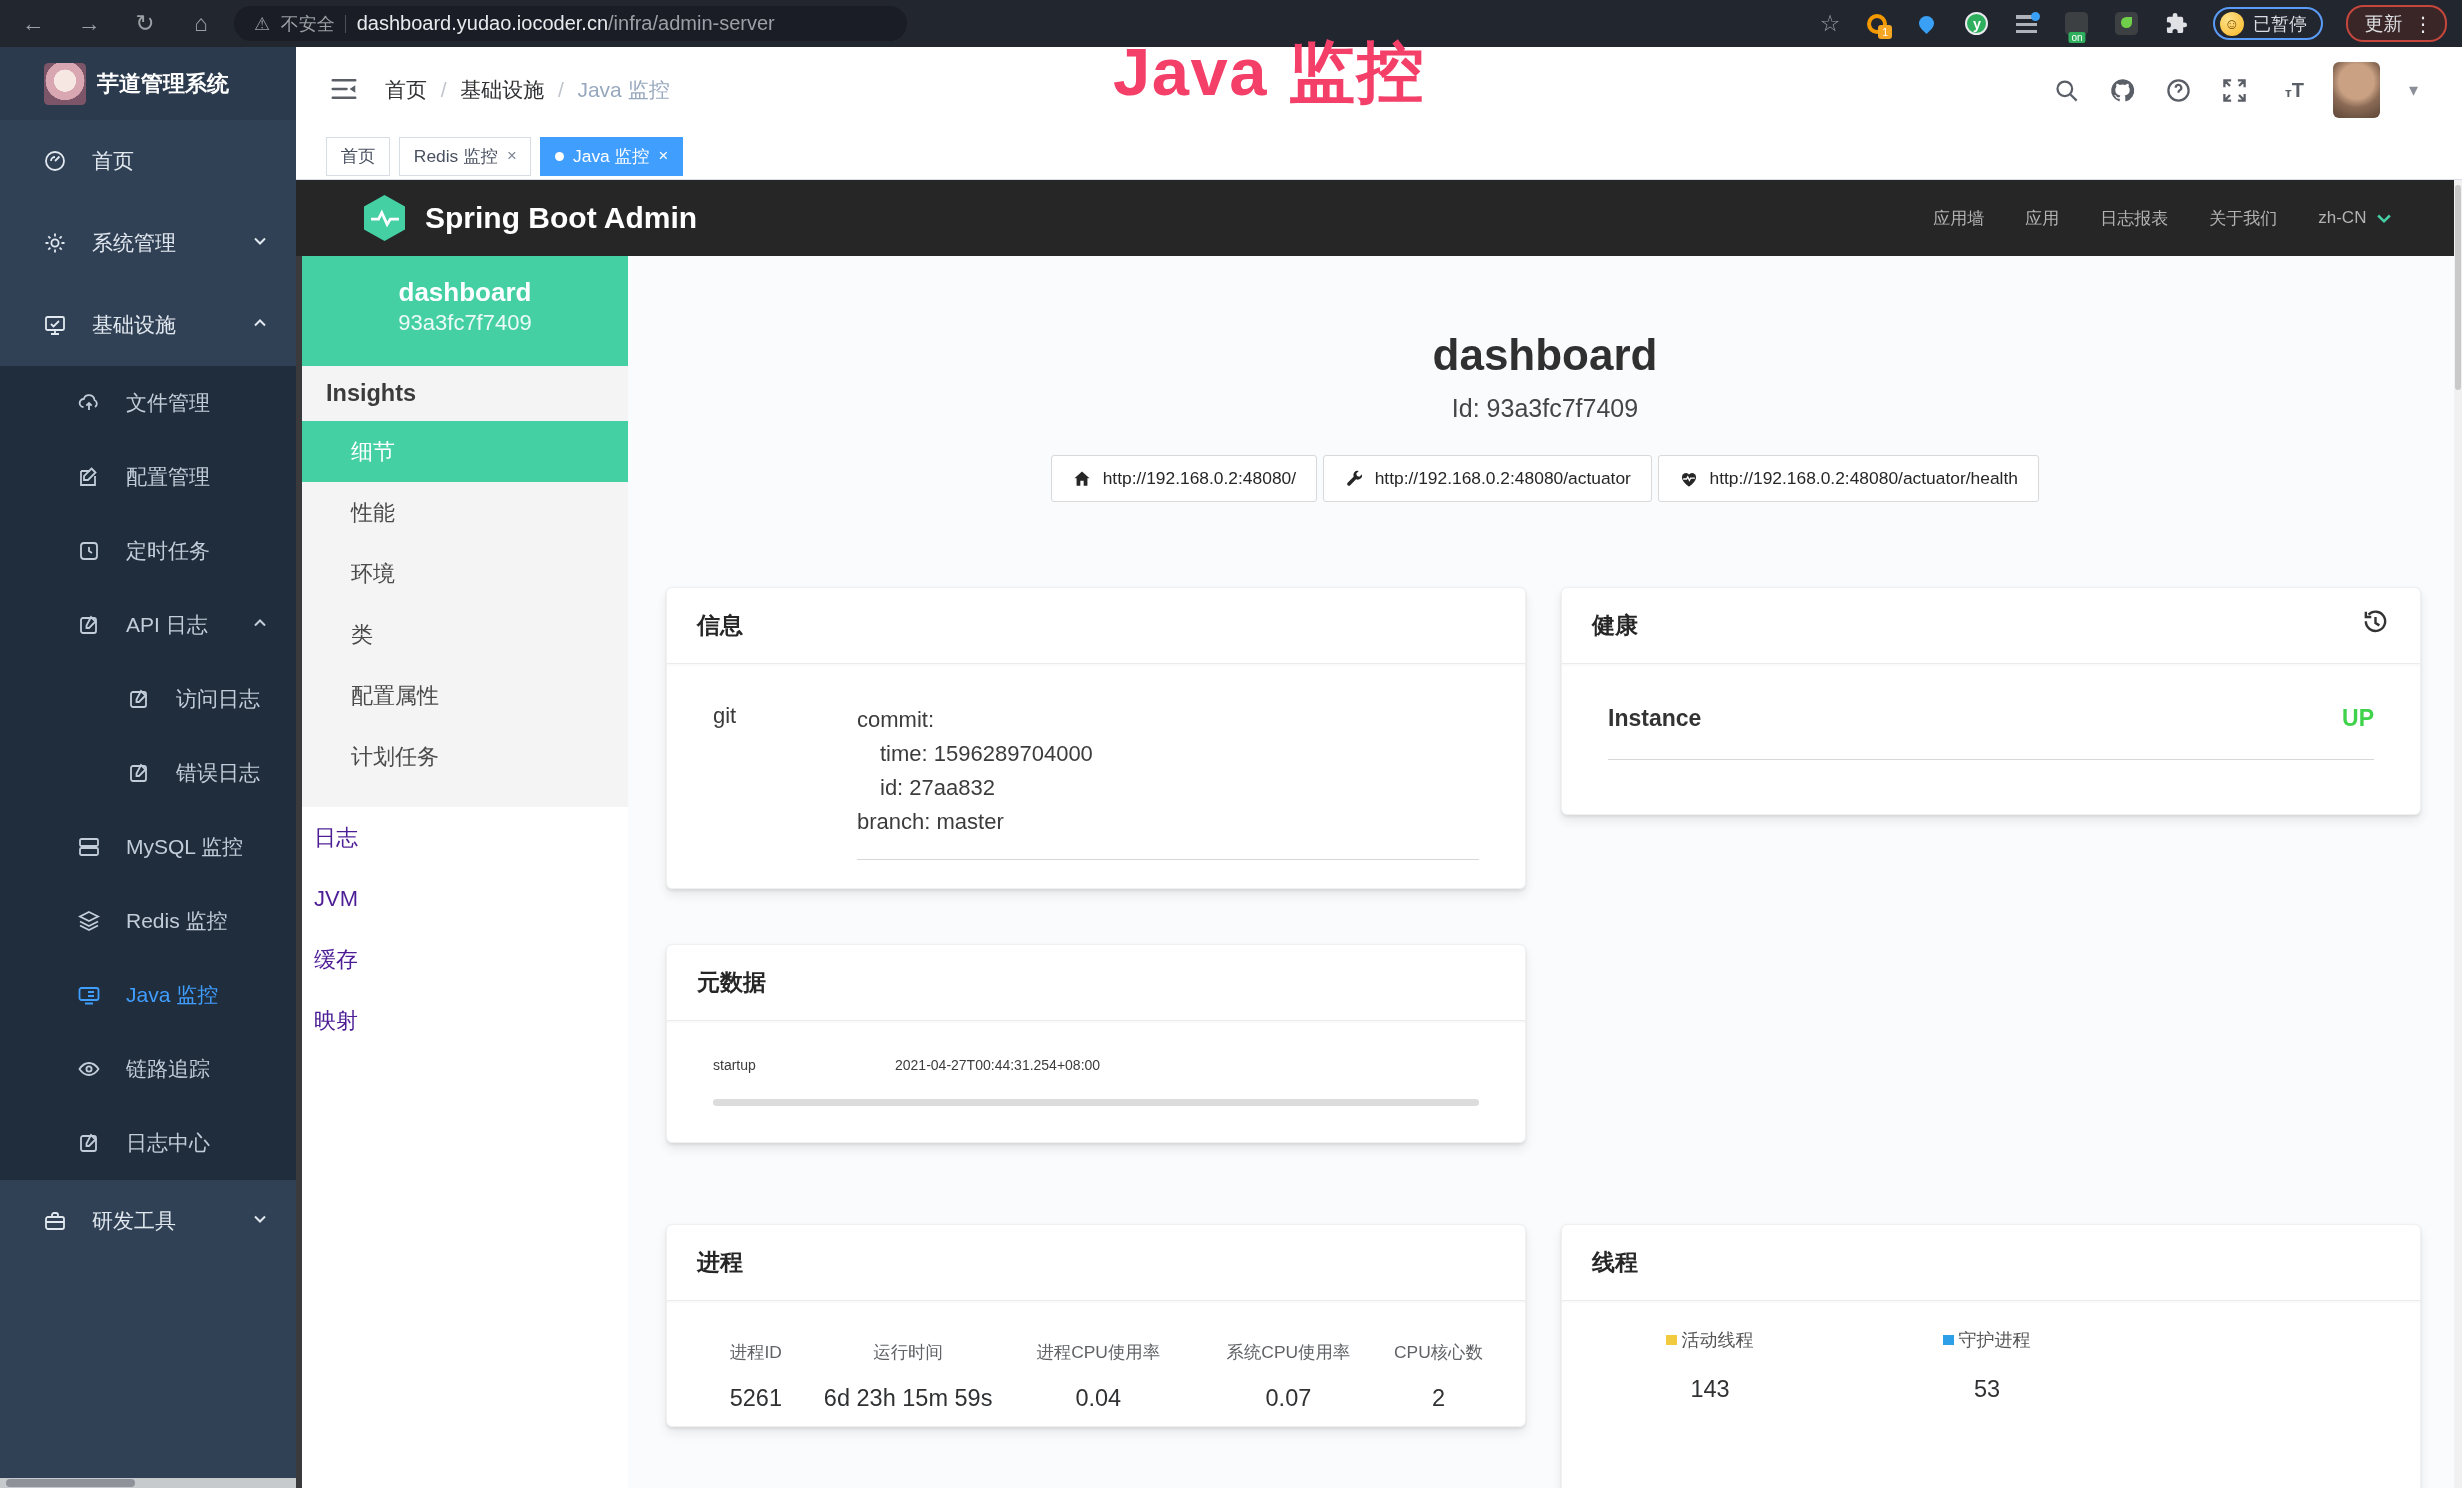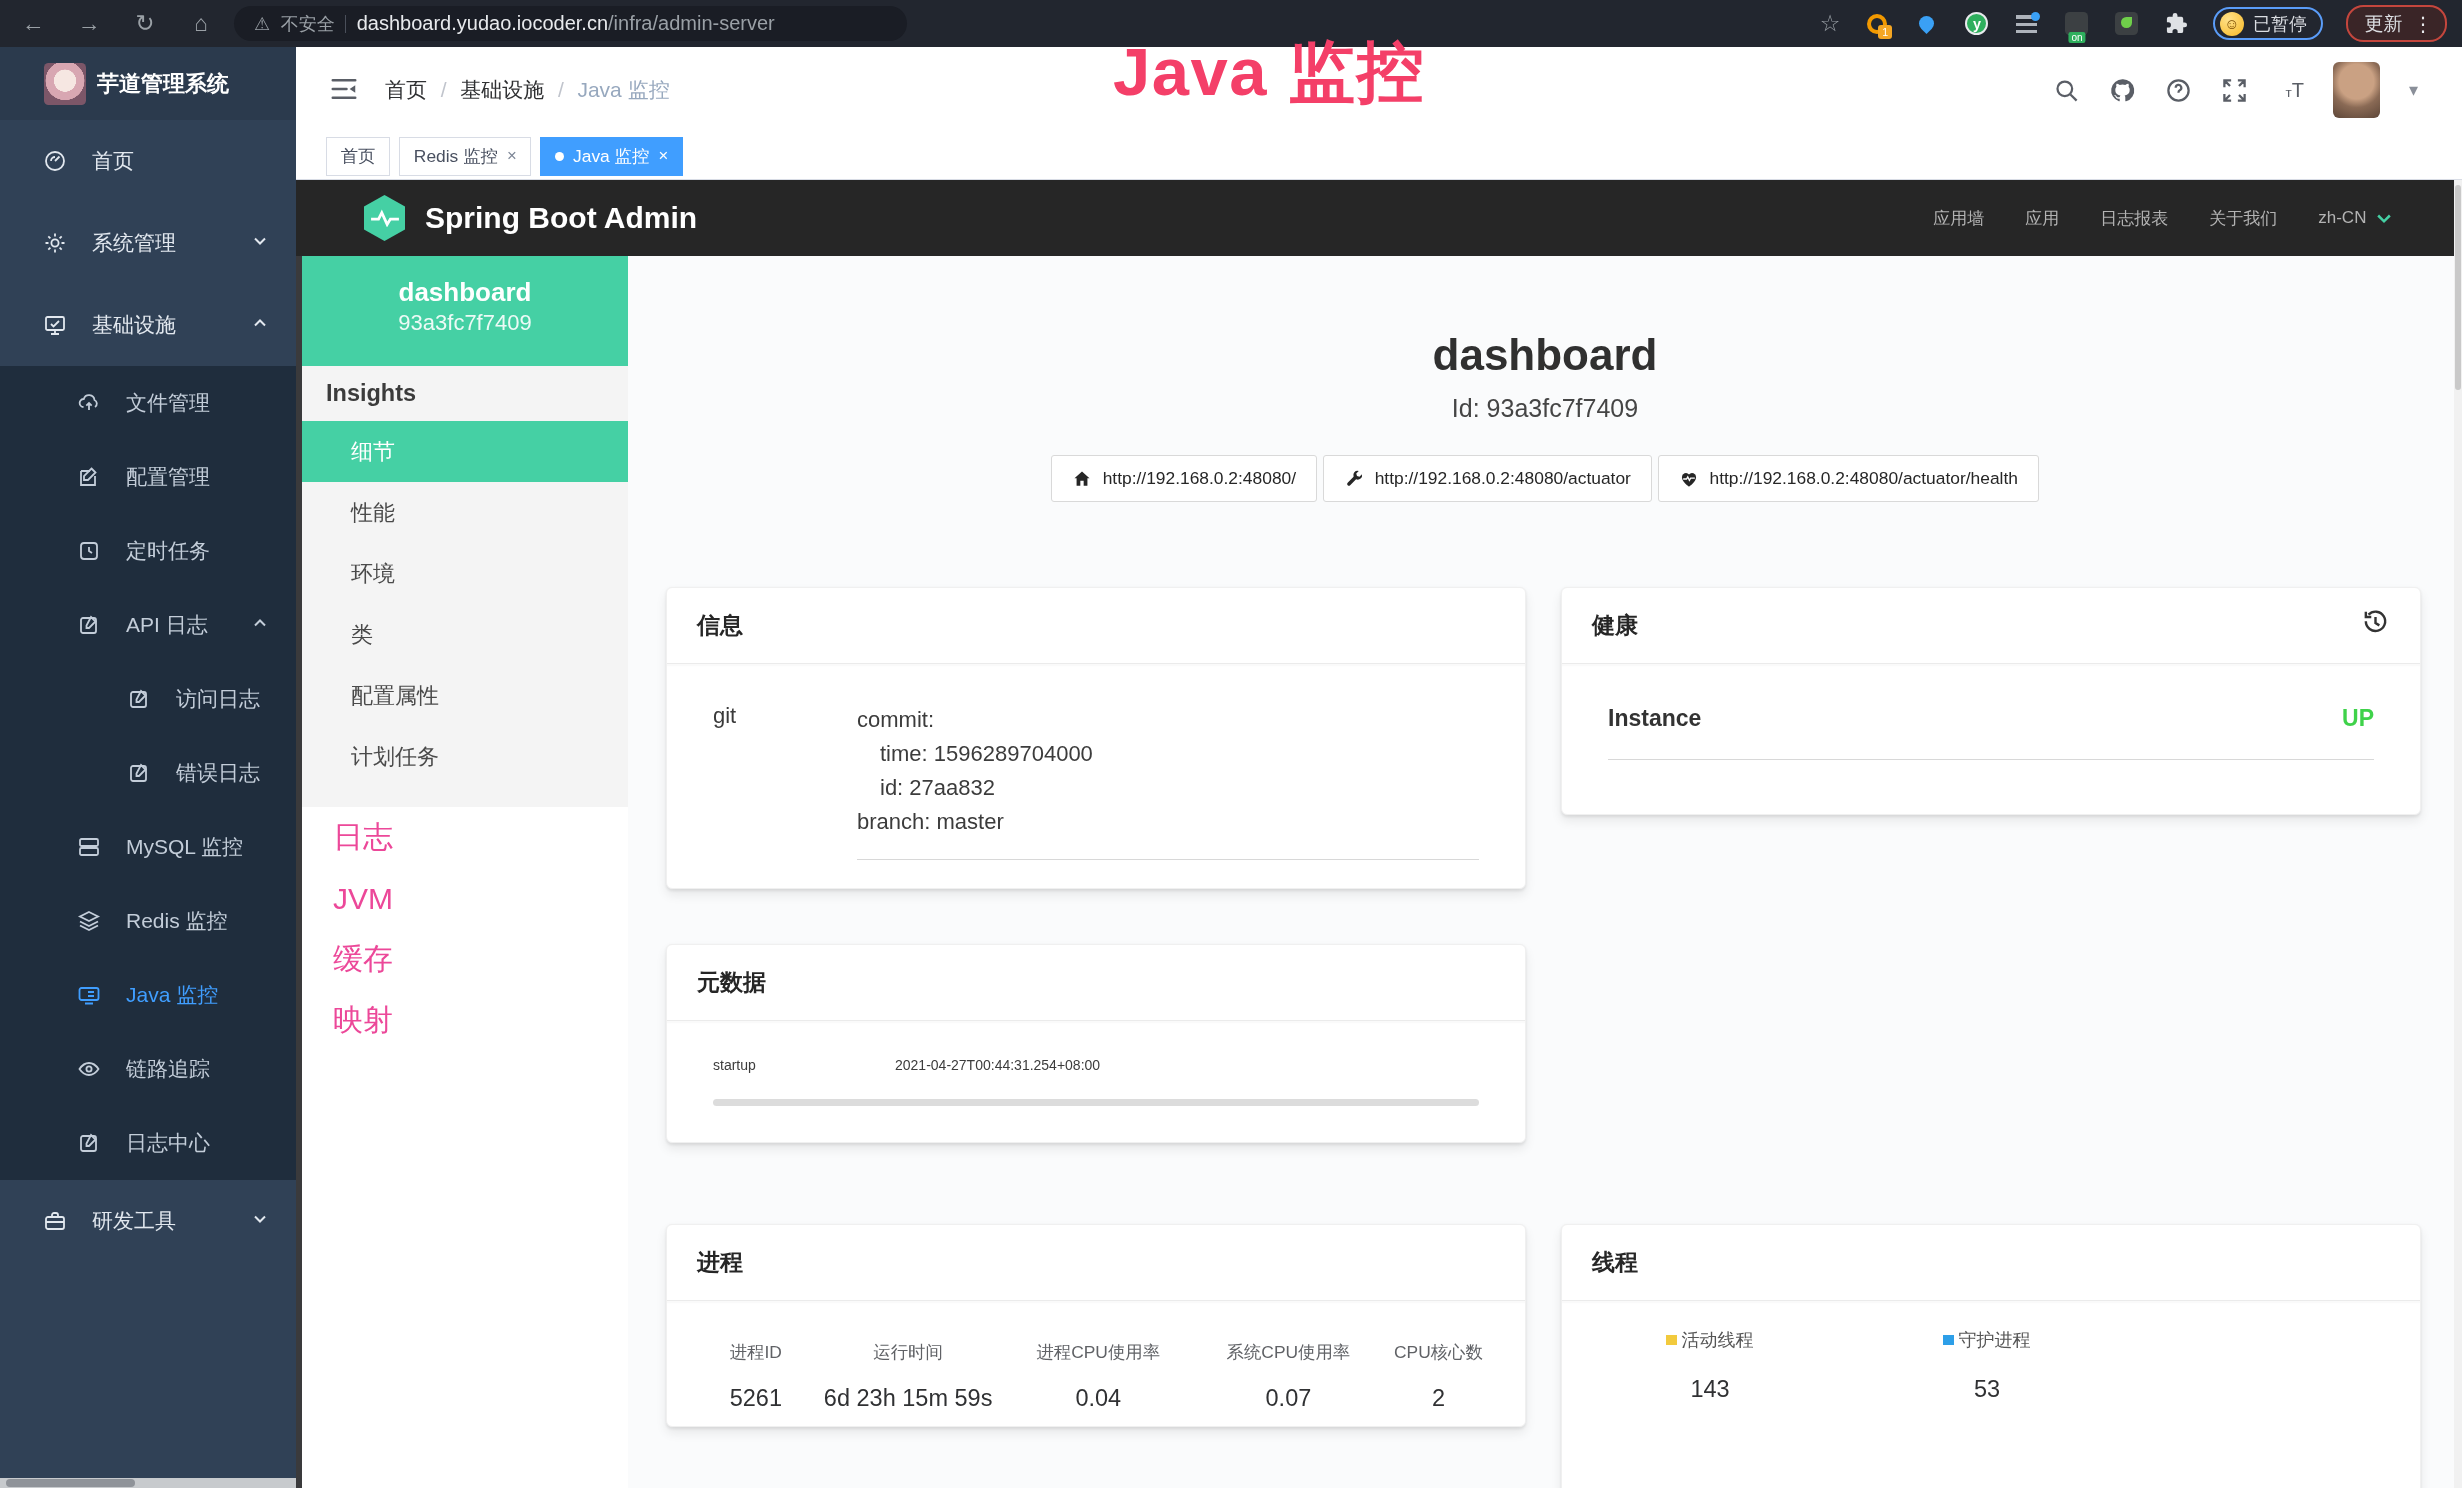--- a/index.html
+++ b/index.html
@@ -66,21 +66,21 @@
   
   .topbar { height:86px; background:#fff; display:flex; align-items:center; padding:0 44px 0 33px; }
   .burger svg { width:30px; height:30px; stroke:#5a5e66; fill:#5a5e66; stroke-width:2; }
   .breadcrumb { display:flex; align-items:center; gap:13.7px; margin-left:26px; font-size:21px; }
   .bc { color:#303133; font-weight:500; }
   .bc-sep { color:#c0c4cc; }
   .bc-last { color:#97a8be; font-weight:400; }
   .top-icons { margin-left:auto; display:flex; align-items:center; gap:29px; }
   .ticon svg { width:27px; height:27px; stroke:#5a5e66; fill:none; stroke-width:2; display:block; }
   .ticon.filled svg { fill:#5a5e66; stroke:none; }
-  .font-size-icon { font-size:20px; color:#5a5e66; font-weight:400;margin-left:8px; }
+  .font-size-icon { font-size:20px; color:#5a5e66; font-weight:700;margin-left:8px; }
   .font-size-icon small { font-size:13.7px; }
   .avatar { width:47px; height:56px; border-radius:6px;
             background:radial-gradient(circle at 50% 35%, #caa183 0 40%, #8a6a55 60%, #5d4638 100%); }
   .caret { color:#8a8f99; font-size:18px; }
 
   
   .tabsbar { height:47px; background:#fff; border-bottom:0.8px solid #d8dce5; display:flex; align-items:center; padding-left:30px; gap:9px; }
   .tag { height:39px; display:flex; align-items:center; gap:9px; border:0.8px solid #d8dce5; background:#fff;
          padding:0 13.7px; font-size:17.4px; color:#495060; }
   .tag .x { font-size:16.7px; color:#7d8696; }
@@ -102,21 +102,21 @@
   .sba-body { flex:1; display:flex; min-height:0; position:relative; }
   .sba-strip { width:6px; background:#3a3a3c; flex:none; }
   .sba-side { width:326px; background:#fff; flex:none; display:flex; flex-direction:column; }
   .inst-head { height:110px; background:#45d0a4; color:#fff; text-align:center; padding-top:21px; }
   .inst-name { font-size:26px; font-weight:600; }
   .inst-id { font-size:22px; margin-top:2px; opacity:.9; }
   .side-group { background:#f4f4f4; padding-bottom:20px; }
   .group-label { height:55px; display:flex; align-items:center; padding-left:24px; font-size:23.5px; font-weight:700; color:#3b3b3b; }
   .g-item { height:61px; display:flex; align-items:center; padding-left:49px; font-size:22px; color:#4a4a4a; }
   .g-item.active { background:#45d0a4; color:#fff; }
-  .p-item { height:61px; display:flex; align-items:center; padding-left:31px; font-size:30px; color:#ec4899; background:#fff; }
+  .p-item { height:61px; display:flex; align-items:center; padding-left:12px; font-size:22px; color:#4c1d95; background:#fff; }
 
   .sba-content { position:relative; flex:1; background:#fafbfc; overflow:hidden; }
   .page-title { position:absolute; top:74px; left:0; right:0; text-align:center; font-size:44px; font-weight:700; color:#303030; }
   .page-id { position:absolute; top:138px; left:0; right:0; text-align:center; font-size:25px; color:#454545; }
   .links-row { position:absolute; top:199px; left:0; right:0; display:flex; justify-content:center; gap:6px; }
   .link-btn { height:47px; background:#fff; border:0.8px solid #d9d9d9; border-radius:3px; display:flex; align-items:center;
               gap:10.6px; padding:0 20px; font-size:17.4px; color:#262626; }
   .link-btn svg { width:20px; height:20px; flex:none; }
 
   .card { position:absolute; width:860px; background:#fff; border:0.8px solid #f0f0f0; border-radius:6px;

